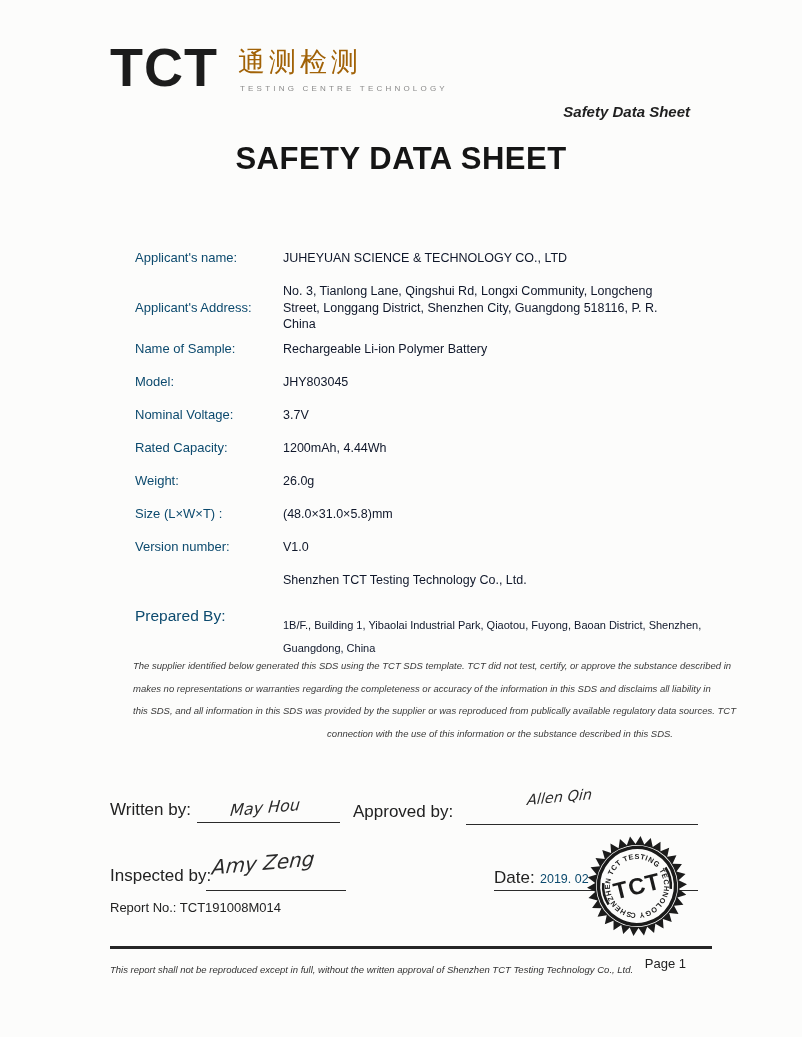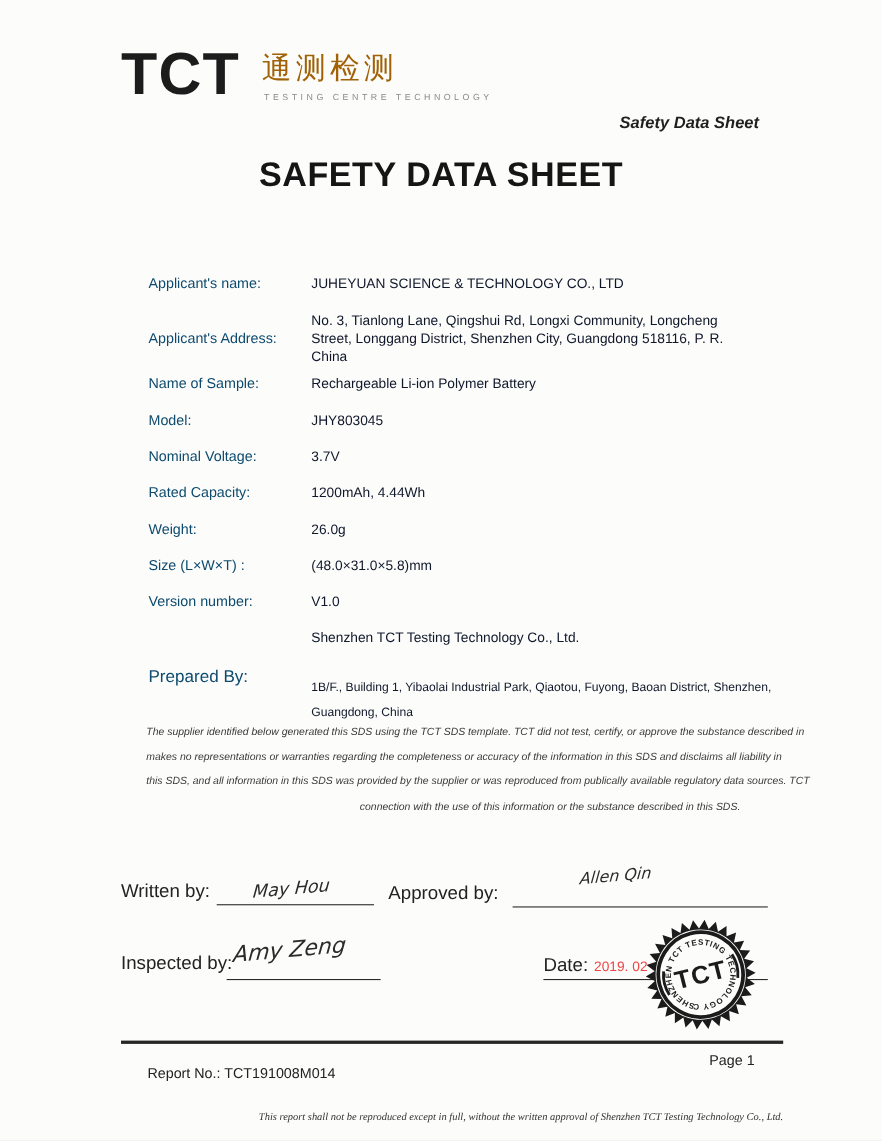--- a/index.html
+++ b/index.html
@@ -29,28 +29,28 @@
   .prepared-company { font-size:12.5px; margin-bottom:26px; }
   .prepared-address { font-size:11px; line-height:23px; width:420px; }
   
   .disclaimer { position:absolute; left:133px; top:655px; width:540px; font-size:9.5px; font-style:italic; color:#3a3a3a;text-align:right; }
   .disclaimer div { line-height:22.5px; white-space:nowrap; }
   
   .sig-label { position:absolute; font-size:17px; color:#222; }
   .sig-line { position:absolute; height:0; border-bottom:1.6px solid #2a2a2a; }
   .signature { position:absolute; font-style:italic; color:#2b2b2b; white-space:nowrap;
                font-family:"DejaVu Sans", sans-serif; transform:rotate(-5deg) skewX(-10deg); }
-  .date-value { position:absolute; font-size:12.5px; color:#ef4444; }
+  .date-value { position:absolute; font-size:12.5px; color:#0c4a6e; }
   
   .stamp { position:absolute; left:577px; top:826px; width:120px; height:120px; z-index:3; }
   
   .footer-rule { position:absolute; left:110px; top:946px; width:602px; height:3px; background:#262626; }
-  .report-no { position:absolute; left:110px; top:968px; font-size:13px; color:#222;margin-left:24px; }
+  .report-no { position:absolute; left:110px; top:900px; font-size:13px; color:#222; }
   .page-no { position:absolute; right:116px; top:956px; font-size:13px; color:#222; }
-  .footer-note { position:absolute; left:110px; top:1011px; width:602px; text-align:right; font-size:9.5px; font-style:italic; color:#333;font-family:Liberation Serif, serif; }
+  .footer-note { position:absolute; left:110px; top:964px; width:602px; text-align:left; font-size:9.5px; font-style:italic; color:#333; }
 </style>
 </head>
 <body>
 
 <div class="page">
 
   <div class="logo">
     <div class="logo-tct">TCT</div>
     <div class="logo-cn">通测检测</div>
     <div class="logo-tag">TESTING  CENTRE  TECHNOLOGY</div>

